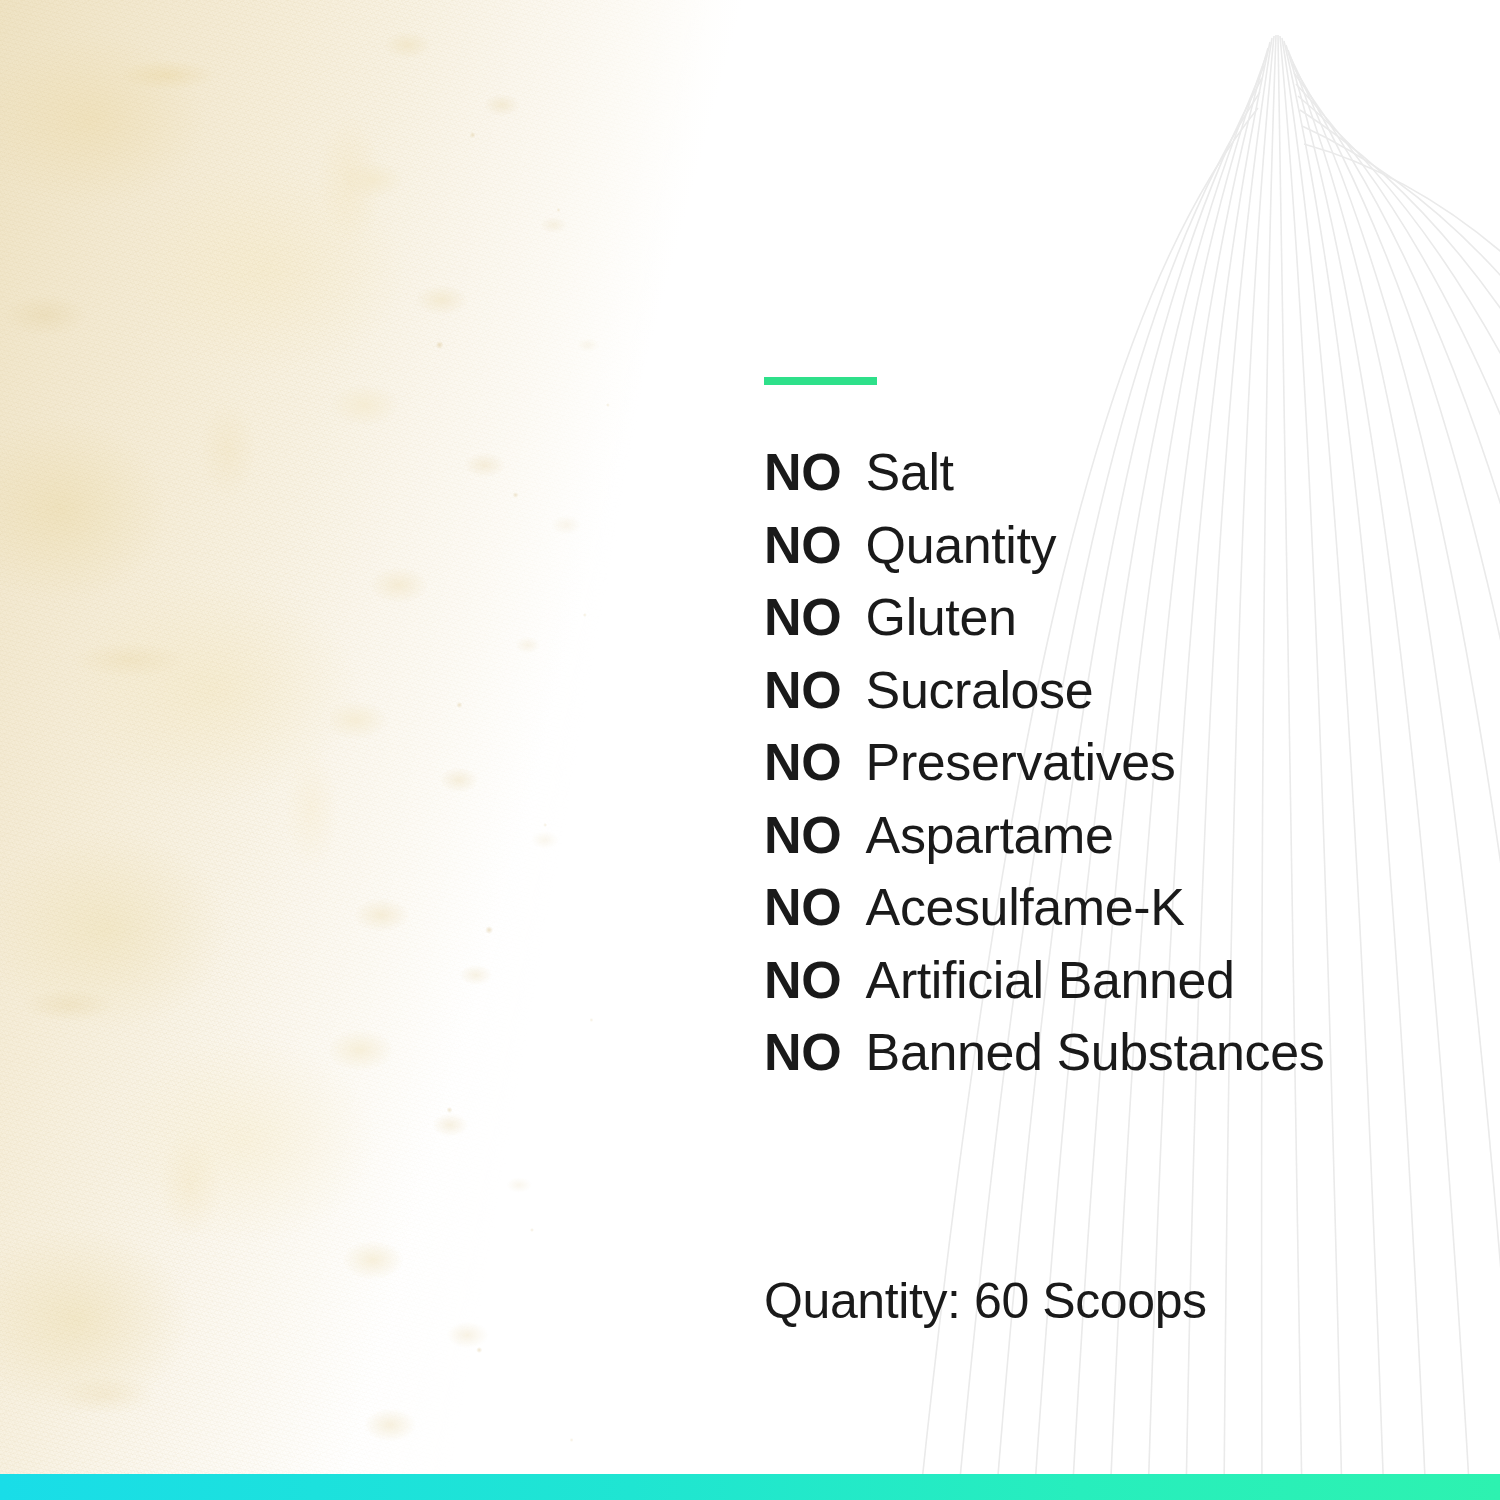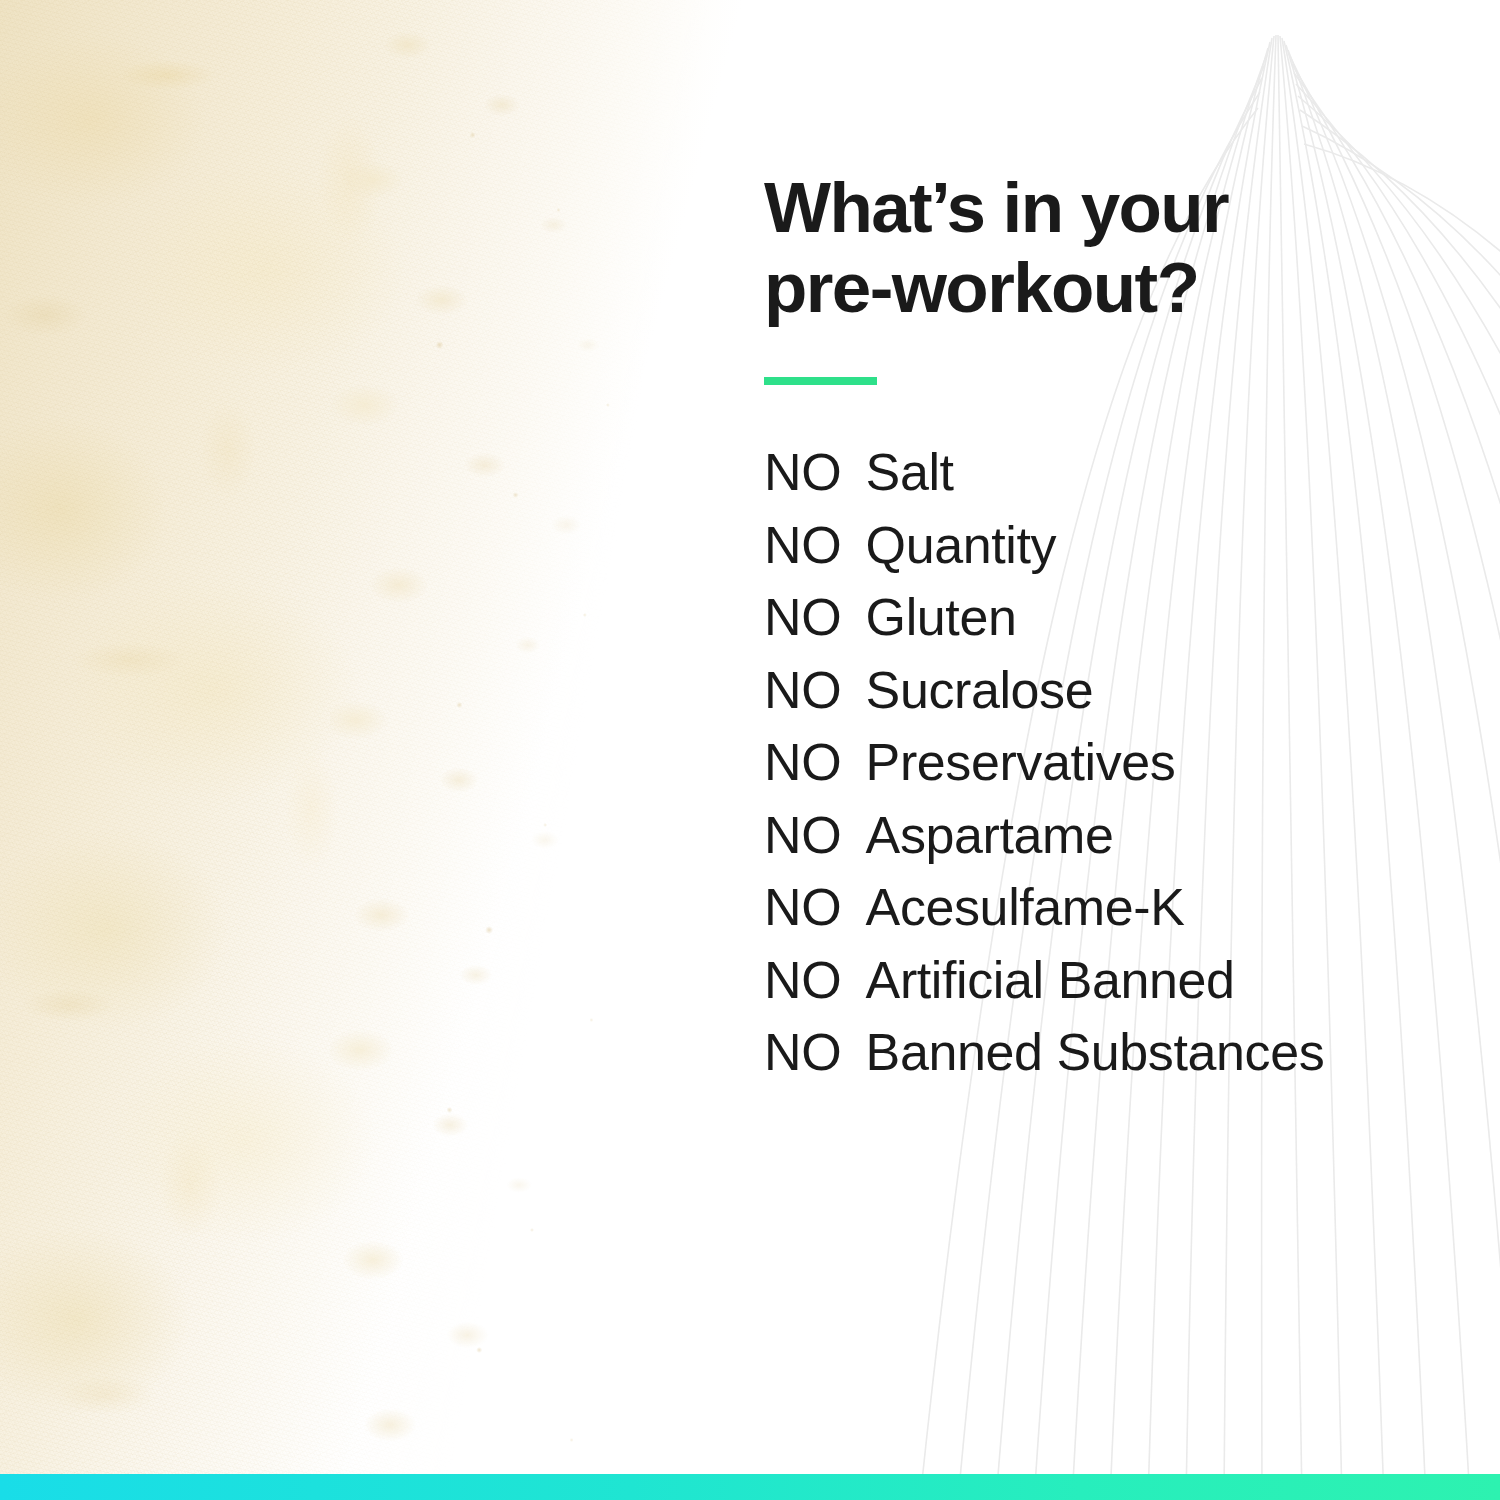--- a/index.html
+++ b/index.html
@@ -190,21 +190,21 @@
   }
   .claim-item {
     height: 72.5px;
     line-height: 72.5px;
     font-size: 52px;
     color: #1a1a1a;
     letter-spacing: -0.4px;
     white-space: nowrap;
   }
   .claim-no {
-    font-weight: 400;
+    font-weight: 700;
     letter-spacing: -0.2px;
   }
   .claim-name {
     font-weight: 400;
     margin-left: 24px;
   }
 
   .quantity-line {
     position: absolute;
     top: 1272px;
@@ -264,24 +264,20 @@
   <div class="powder-panel">
     <div class="powder-base"></div>
     <div class="powder-grain"></div>
     <div class="powder-streaks"></div>
     <div class="powder-edge"></div>
     <div class="powder-specks"></div>
   </div>
 
   <div class="content">
 
-    <h1 class="headline">
-      <span>What’s in your</span><br>
-      <span>pre-workout?</span>
-    </h1>
 
     <div class="accent-rule"></div>
 
     <ul class="claims-list">
       <li class="claim-item">
         <span class="claim-no">NO</span><span class="claim-name">Salt</span>
       </li>
       <li class="claim-item">
         <span class="claim-no">NO</span><span class="claim-name">Quantity</span>
       </li>
@@ -301,18 +297,19 @@
         <span class="claim-no">NO</span><span class="claim-name">Acesulfame-K</span>
       </li>
       <li class="claim-item">
         <span class="claim-no">NO</span><span class="claim-name">Artificial Banned</span>
       </li>
       <li class="claim-item">
         <span class="claim-no">NO</span><span class="claim-name">Banned Substances</span>
       </li>
     </ul>
 
+    <div class="quantity-line">Quantity: 60 Scoops</div>
 
   </div>
 
   <div class="bottom-bar"></div>
 
 </div>
 
 </body></html>

